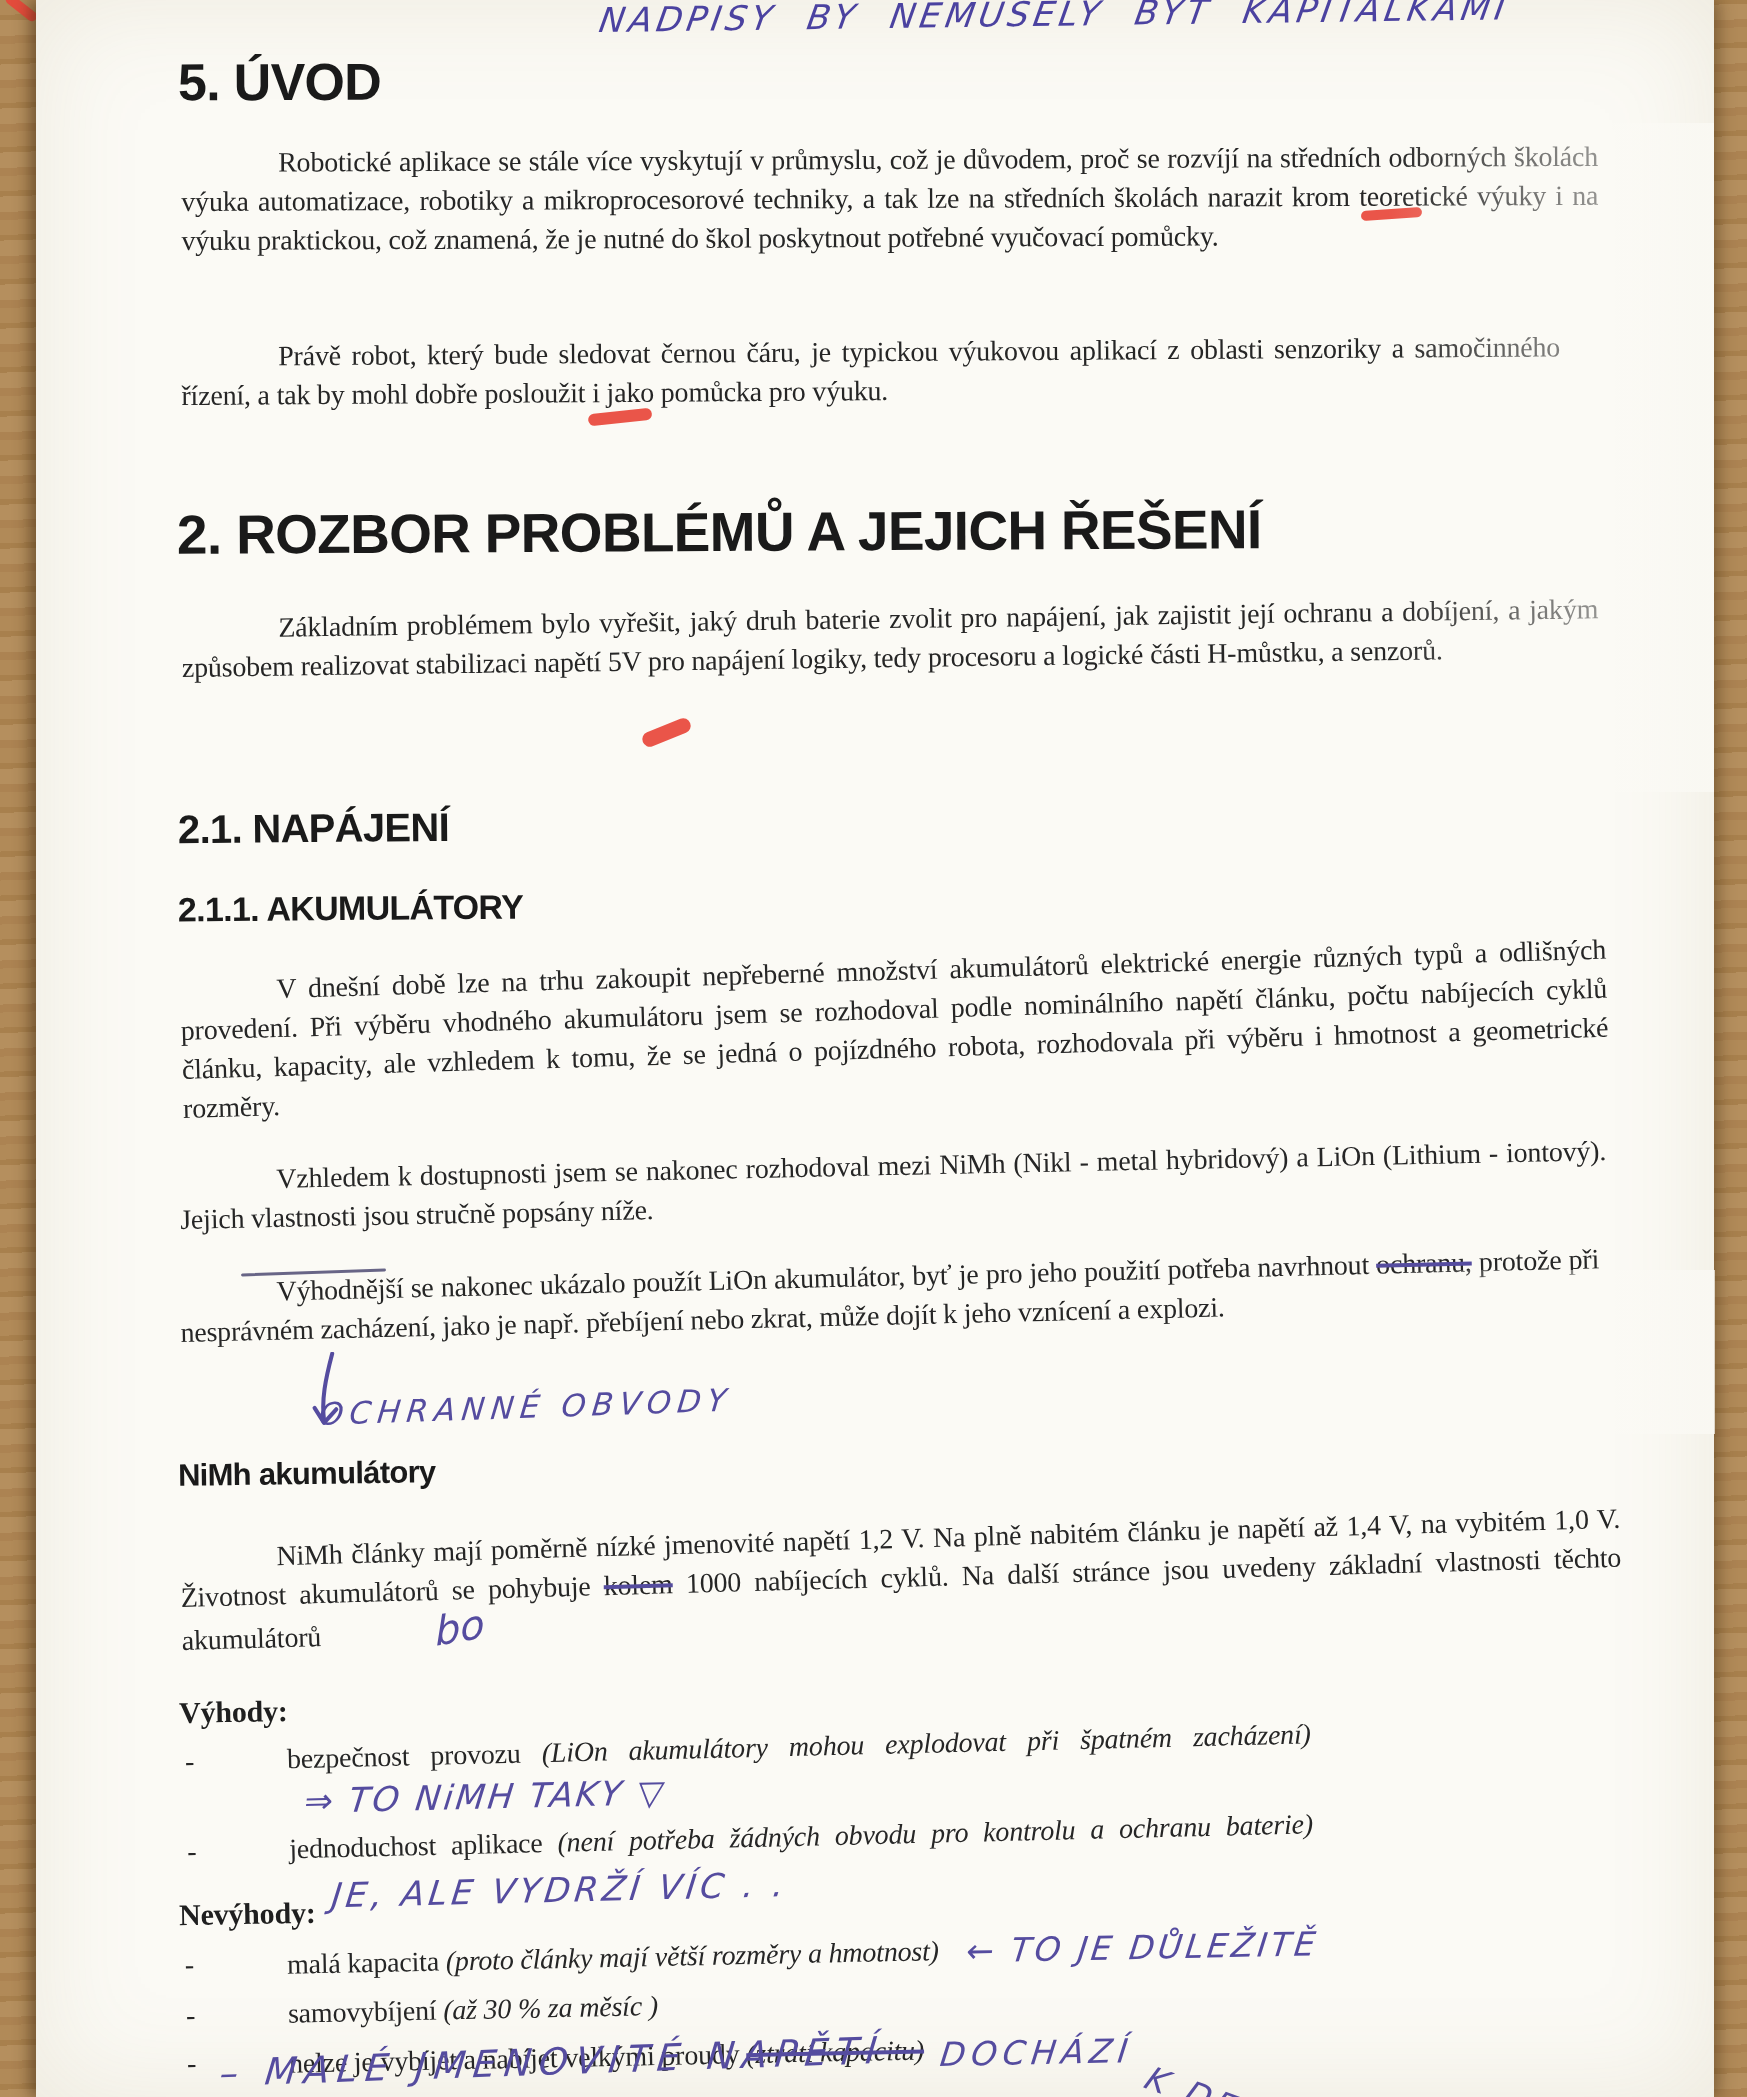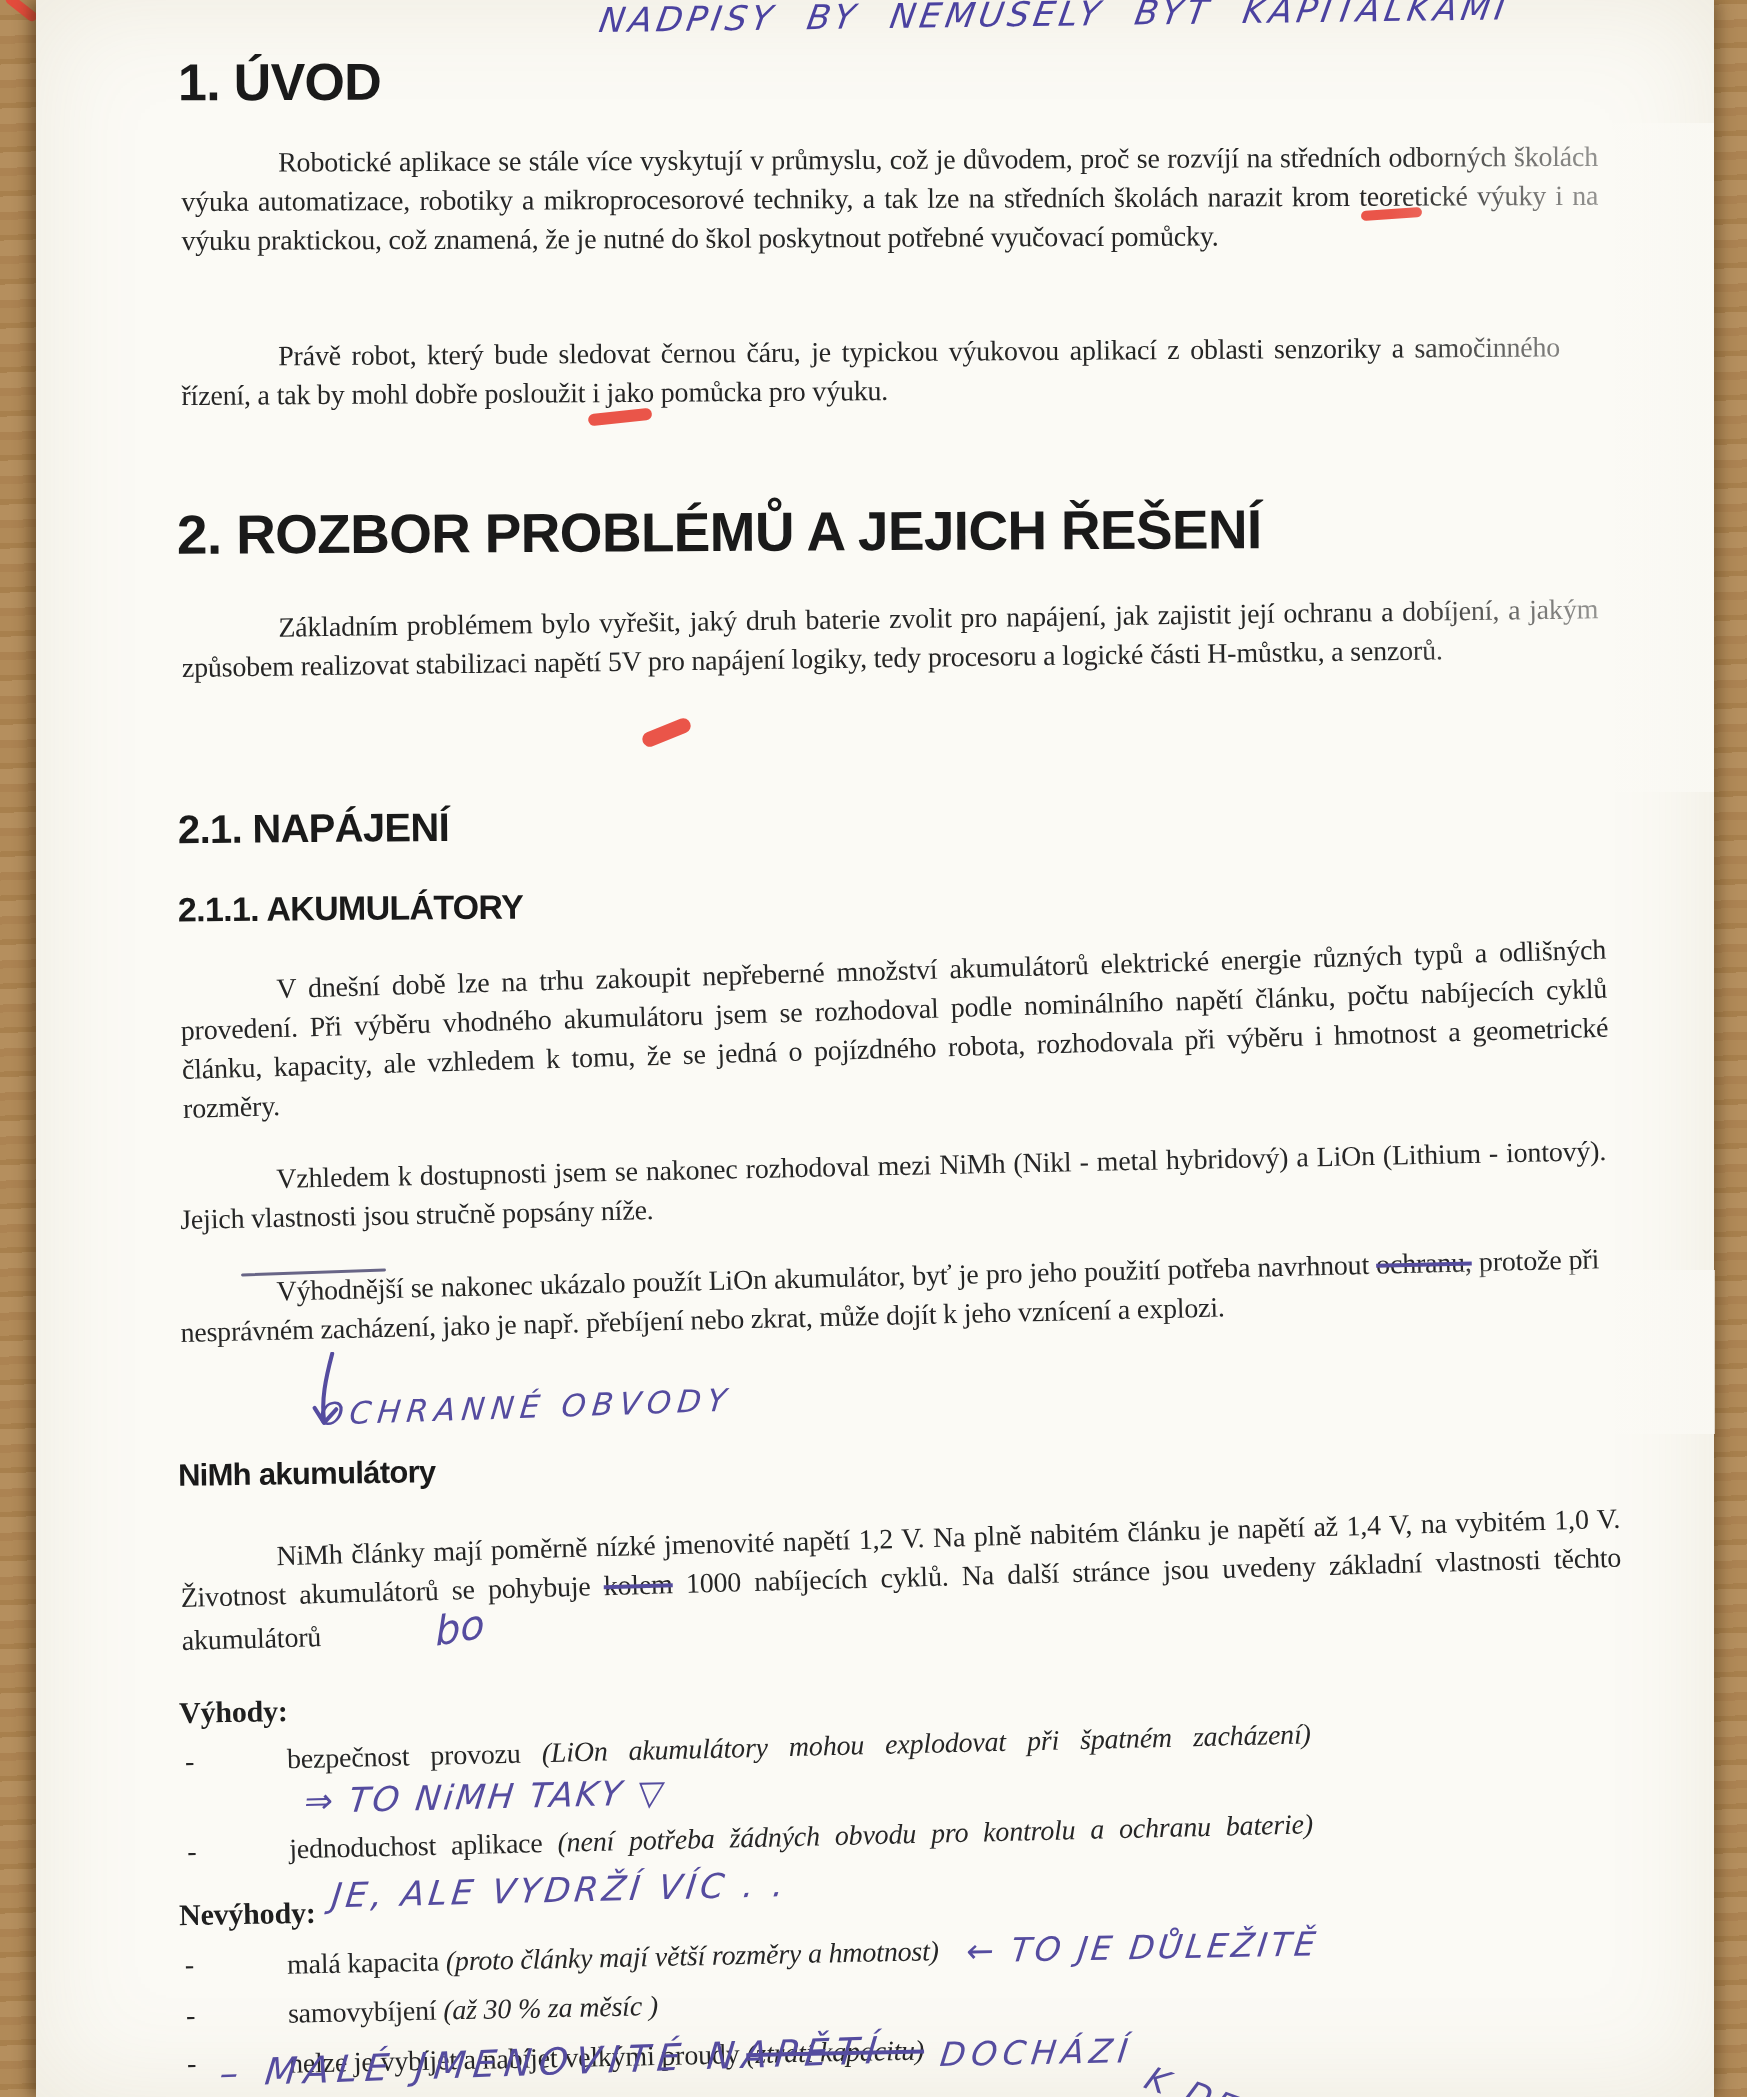--- a/index.html
+++ b/index.html
@@ -32,21 +32,21 @@
 </style>
 </head>
 <body>
 
 <div class="red-mark" style="left:2.7px;top:2.7px;width:37px;height:9.6px;transform:rotate(38deg);"></div>
 
 <div class="paper">
 
   <div class="abs hand" style="left:567px;top:0px;width:1113px;font-size:34px;letter-spacing:4.1px;word-spacing:16.4px;white-space:nowrap;color:#4b42a0;transform:rotate(-0.8deg) skewX(-10deg);transform-origin:left top;">NADPISY BY NEMUSELY BÝT KAPITÁLKAMI</div>
 
-  <div class="abs h-sans" style="left:142px;top:52px;font-size:52px;transform:rotate(-0.2deg);">1. ÚVOD</div>
+  <div class="abs h-sans" style="left:142px;top:52px;font-size:52px;transform:rotate(-0.2deg);">5. ÚVOD</div>
 
   <div class="abs body-text indent" style="left:145px;top:143px;width:1417px;transform:rotate(-0.25deg);transform-origin:left top;">Robotické aplikace se stále více vyskytují v průmyslu, což je důvodem, proč se rozvíjí na středních odborných školách výuka automatizace, robotiky a mikroprocesorové techniky, a tak lze na středních školách narazit krom teoretické výuky i na výuku praktickou, což znamená, že je nutné do škol poskytnout potřebné vyučovací pomůcky.</div>
   <div class="red-mark" style="left:1325px;top:209px;width:61px;height:10.2px;transform:rotate(-4deg);"></div>
 
   <div class="abs body-text indent" style="left:145px;top:337px;width:1379px;transform:rotate(-0.4deg);transform-origin:left top;">Právě robot, který bude sledovat černou čáru, je typickou výukovou aplikací z oblasti senzoriky a samočinného řízení, a tak by mohl dobře posloužit i jako pomůcka pro výuku.</div>
   <div class="red-mark" style="left:552px;top:411px;width:64px;height:11.6px;transform:rotate(-6deg);"></div>
 
   <div class="abs h-sans" style="left:141px;top:500px;font-size:55px;transform:rotate(-0.3deg);white-space:nowrap;">2. ROZBOR PROBLÉMŮ A JEJICH ŘEŠENÍ</div>
 
   <div class="abs body-text indent" style="left:145px;top:609px;width:1417px;transform:rotate(-0.8deg);transform-origin:left top;">Základním problémem bylo vyřešit, jaký druh baterie zvolit pro napájení, jak zajistit její ochranu a dobíjení, a jakým způsobem realizovat stabilizaci napětí 5V pro napájení logiky, tedy procesoru a logické části H-můstku, a senzorů.</div>

